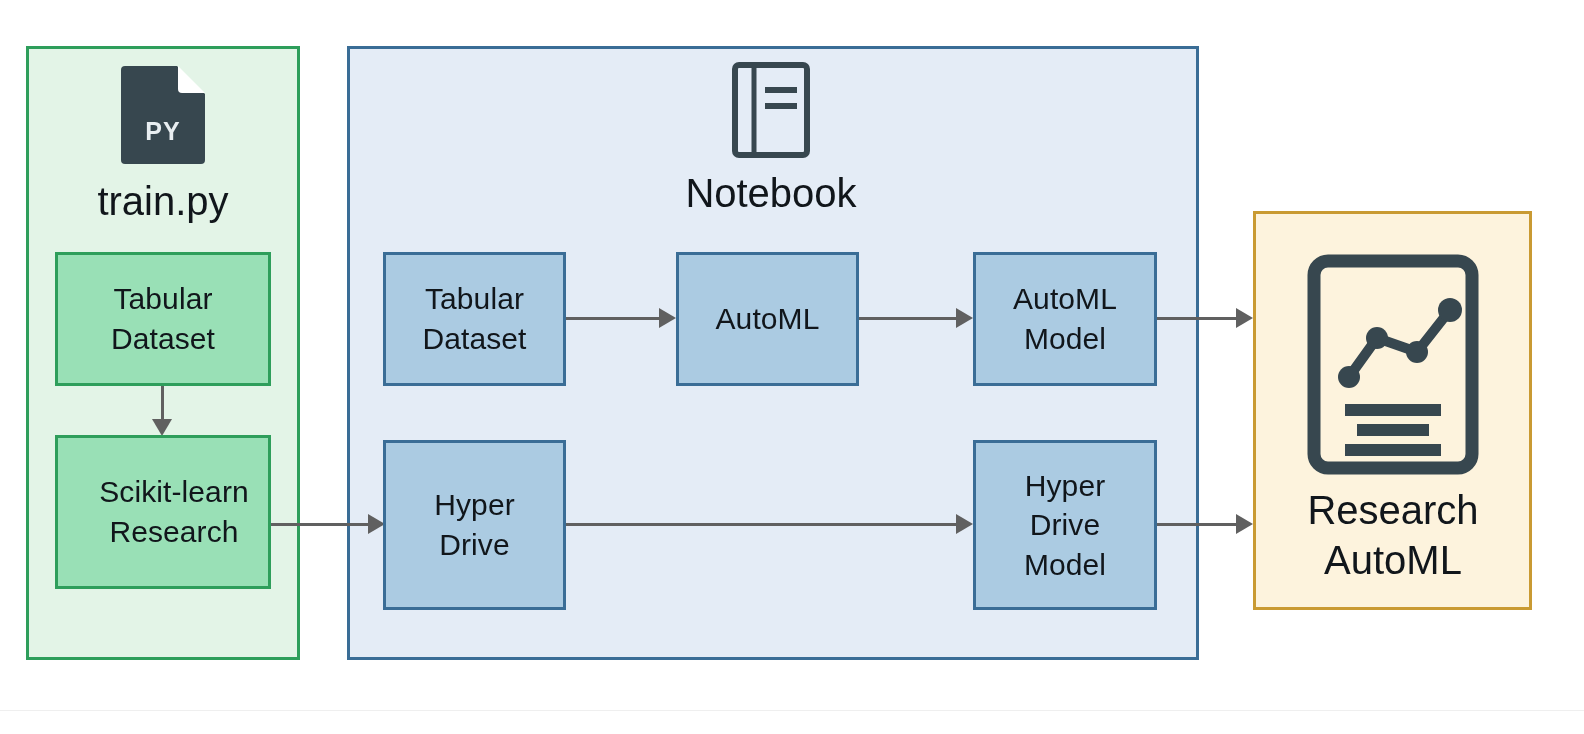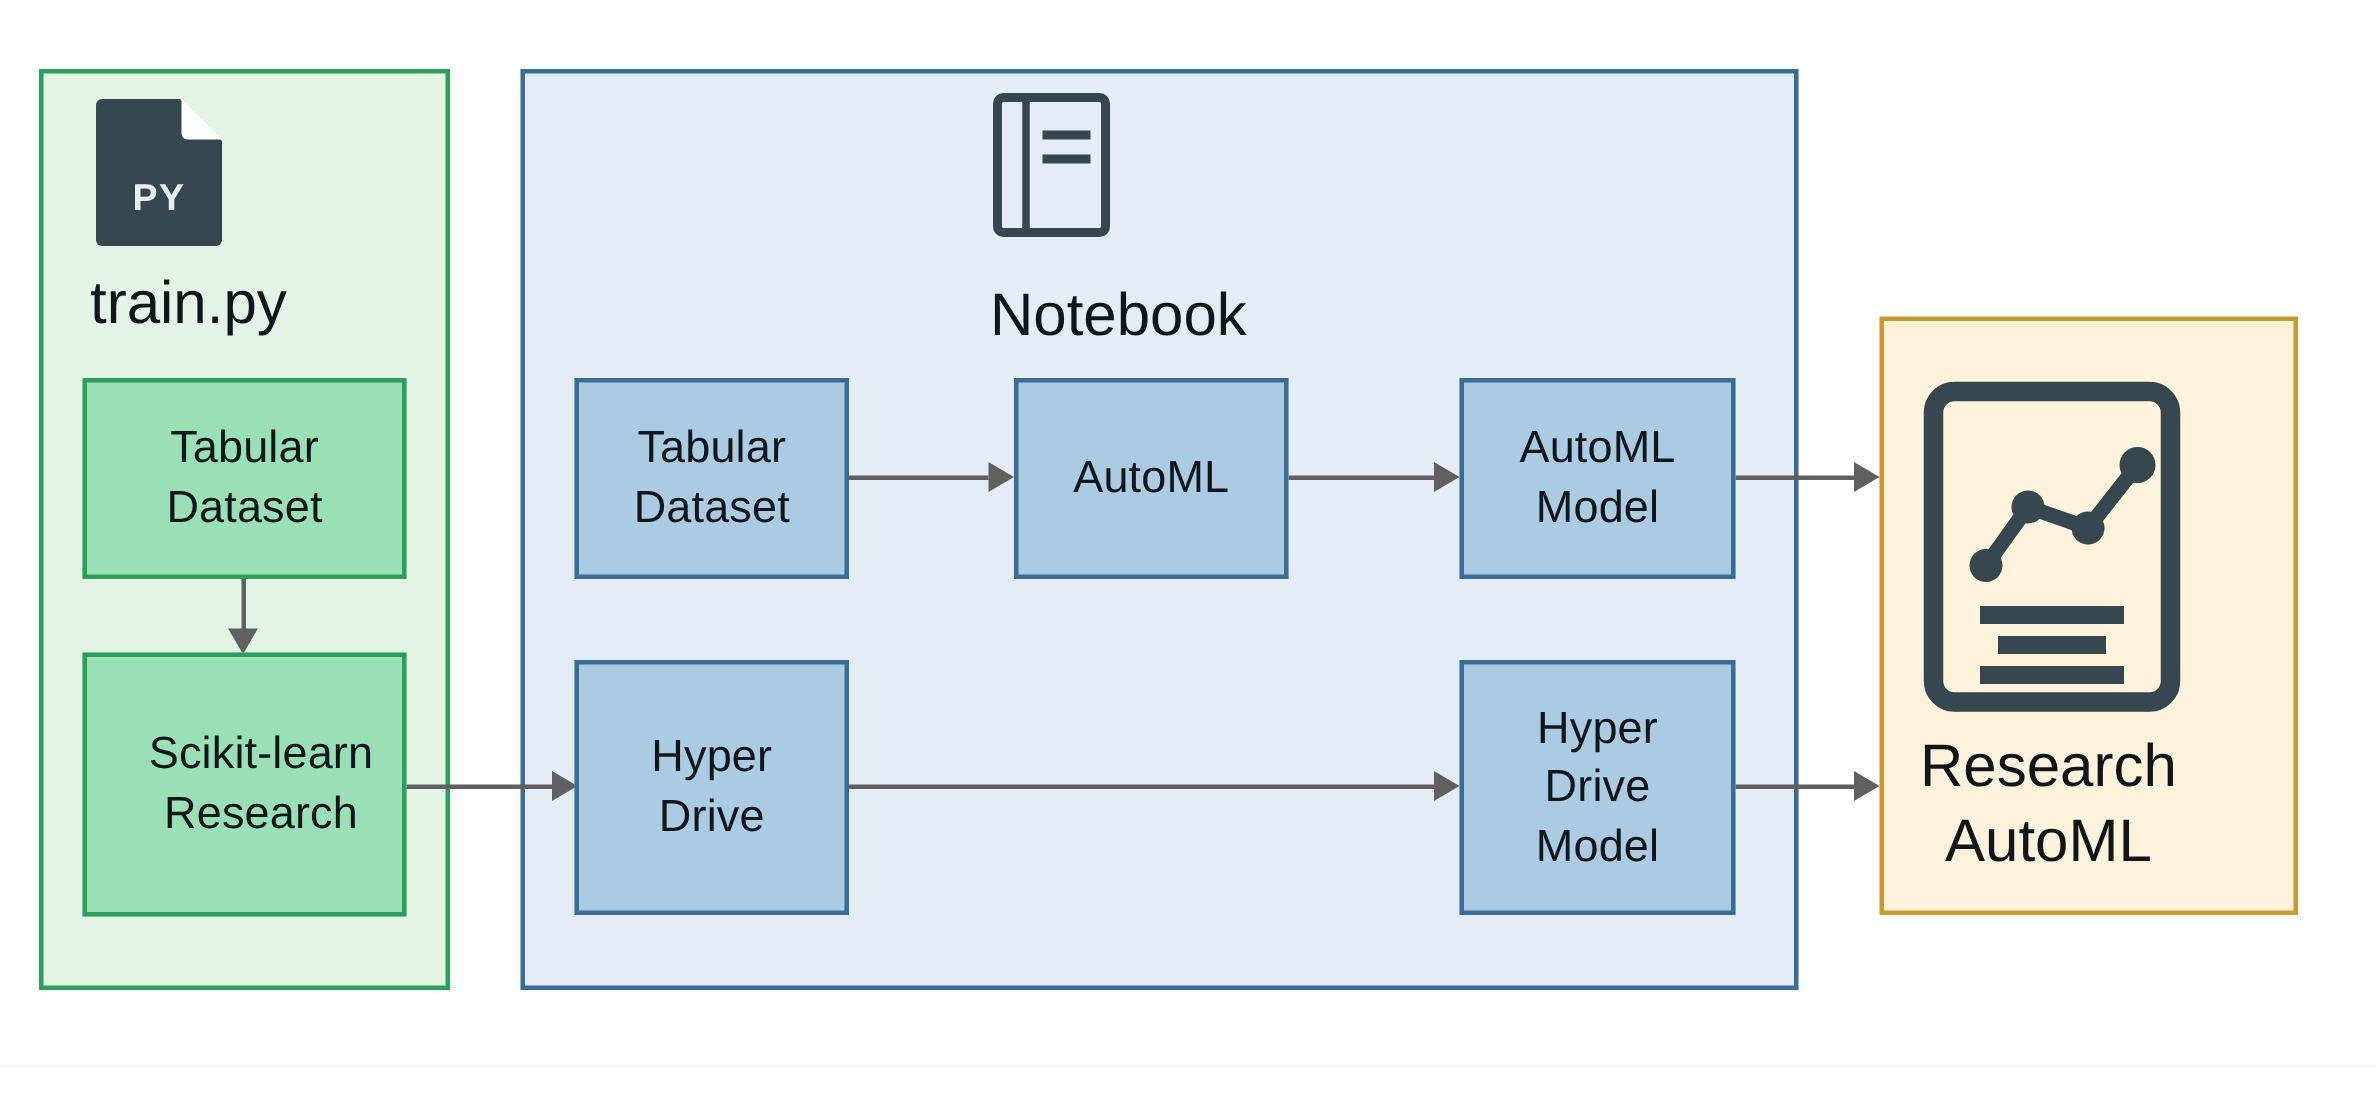--- a/index.html
+++ b/index.html
@@ -59,43 +59,43 @@
   .node-green {
     background: #99e0b6;
     border: 3px solid #2e9e5b;
   }
   .node-blue {
     background: #abcbe2;
     border: 3px solid #3a6d96;
   }
 
   .n-green-tabular     { left: 55px;  top: 252px; width: 216px; height: 134px; }
-  .n-green-sklearn     { left: 55px;  top: 435px; width: 216px; height: 176px; padding-left: 22px; }
+  .n-green-sklearn     { left: 55px;  top: 435px; width: 216px; height: 154px; padding-left: 22px; }
   .n-blue-tabular      { left: 383px; top: 252px; width: 183px; height: 134px; }
   .n-blue-automl       { left: 676px; top: 252px; width: 183px; height: 134px; }
   .n-blue-automl-model { left: 973px; top: 252px; width: 184px; height: 134px; }
   .n-blue-hyperdrive   { left: 383px; top: 440px; width: 183px; height: 170px; }
   .n-blue-hd-model     { left: 973px; top: 440px; width: 184px; height: 170px; }
 
   
   .icon-group {
     position: absolute;
     display: flex;
     flex-direction: column;
-    align-items: flex-start;
+    align-items: center;
   }
   .icon-caption {
     font-size: 40px;
     color: #11161b;
     line-height: 1.25;
     text-align: center;
     margin-top: 4px;
   }
   .g-trainpy  { left: 60px;  top: 62px;  width: 206px; }
-  .g-notebook { left: 660px; top: 60px;  width: 222px; gap: 16px; }
+  .g-notebook { left: 660px; top: 60px;  width: 222px; }
   .g-report   { left: 1280px; top: 252px; width: 226px; }
   .g-report .icon-caption { }
 
   
   .edge {
     position: absolute;
     background: #606060;
   }
   .edge-h { height: 3px; }
   .edge-v { width: 3px; }

